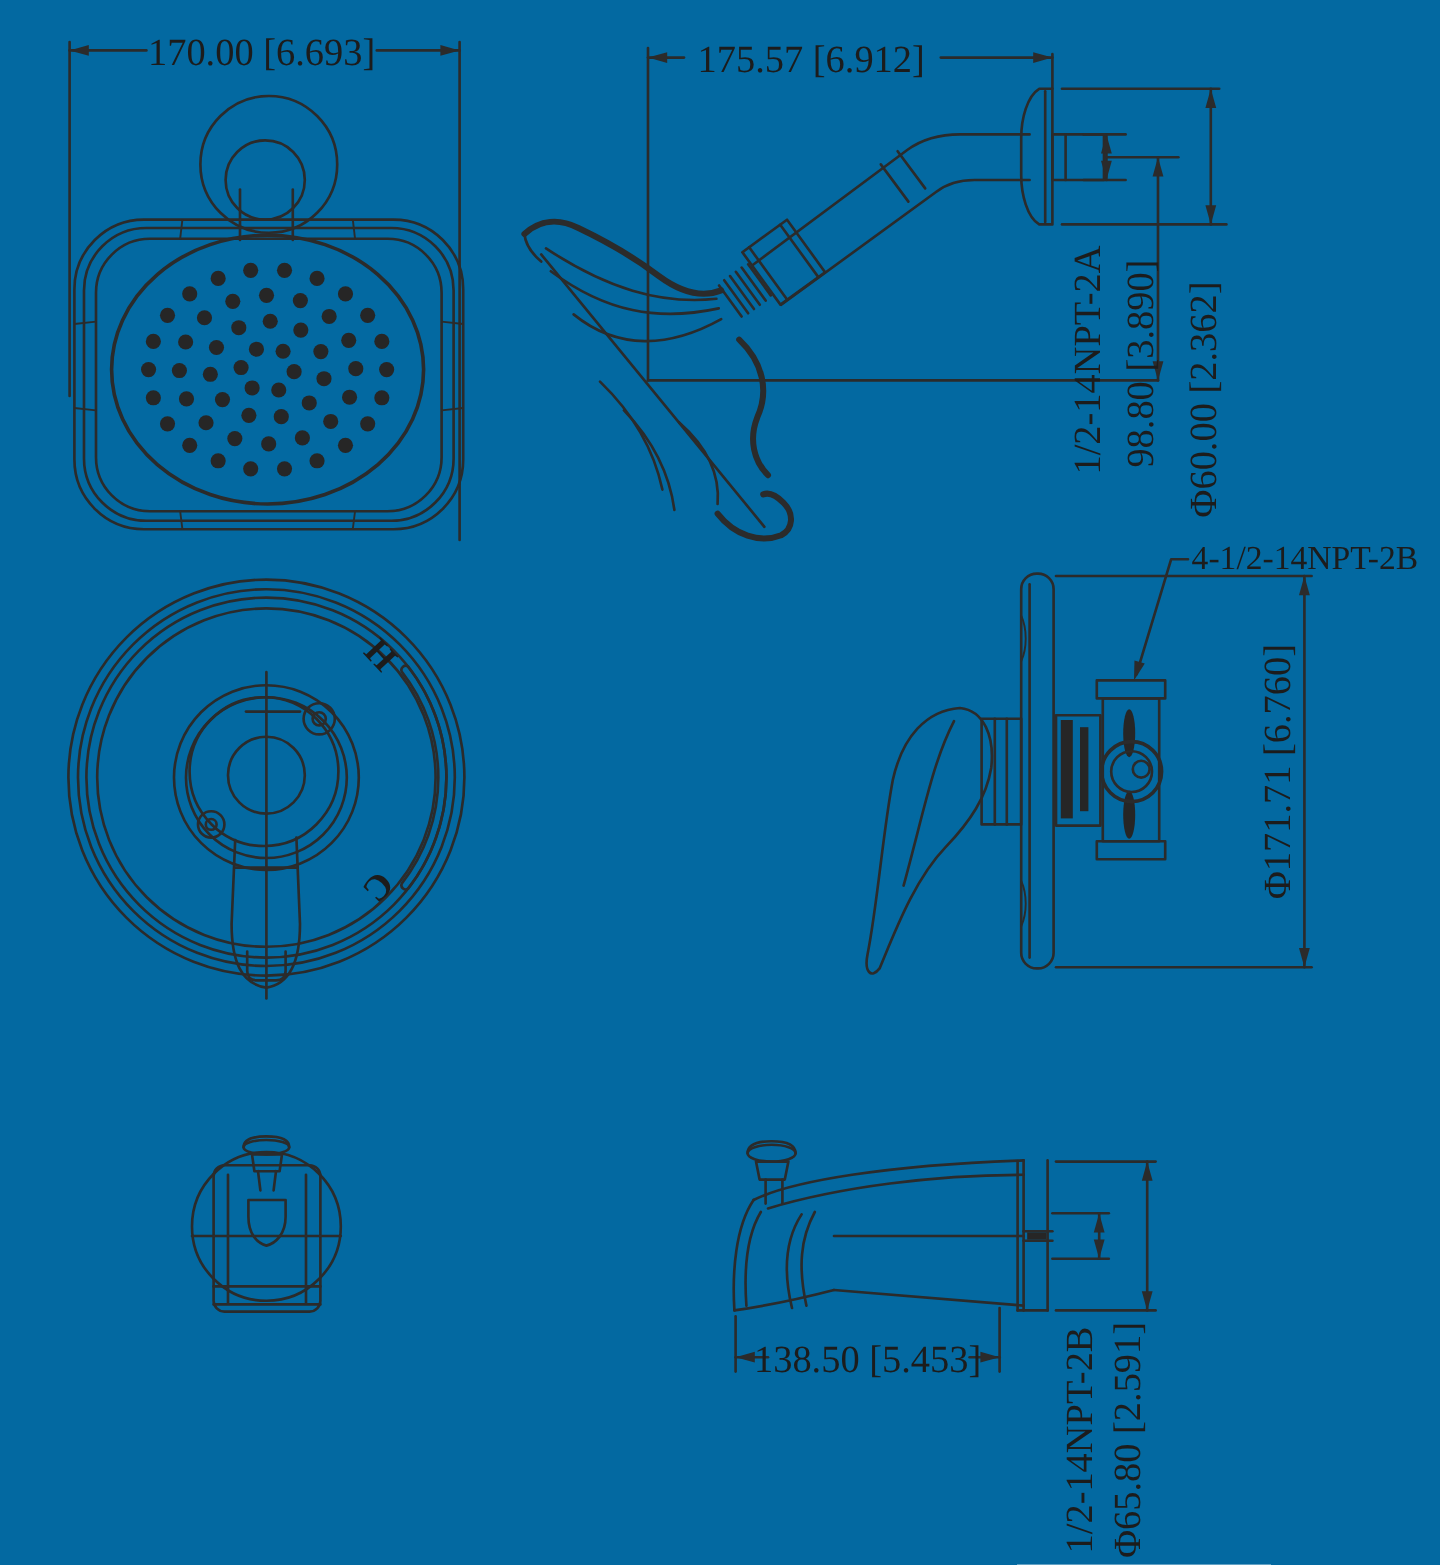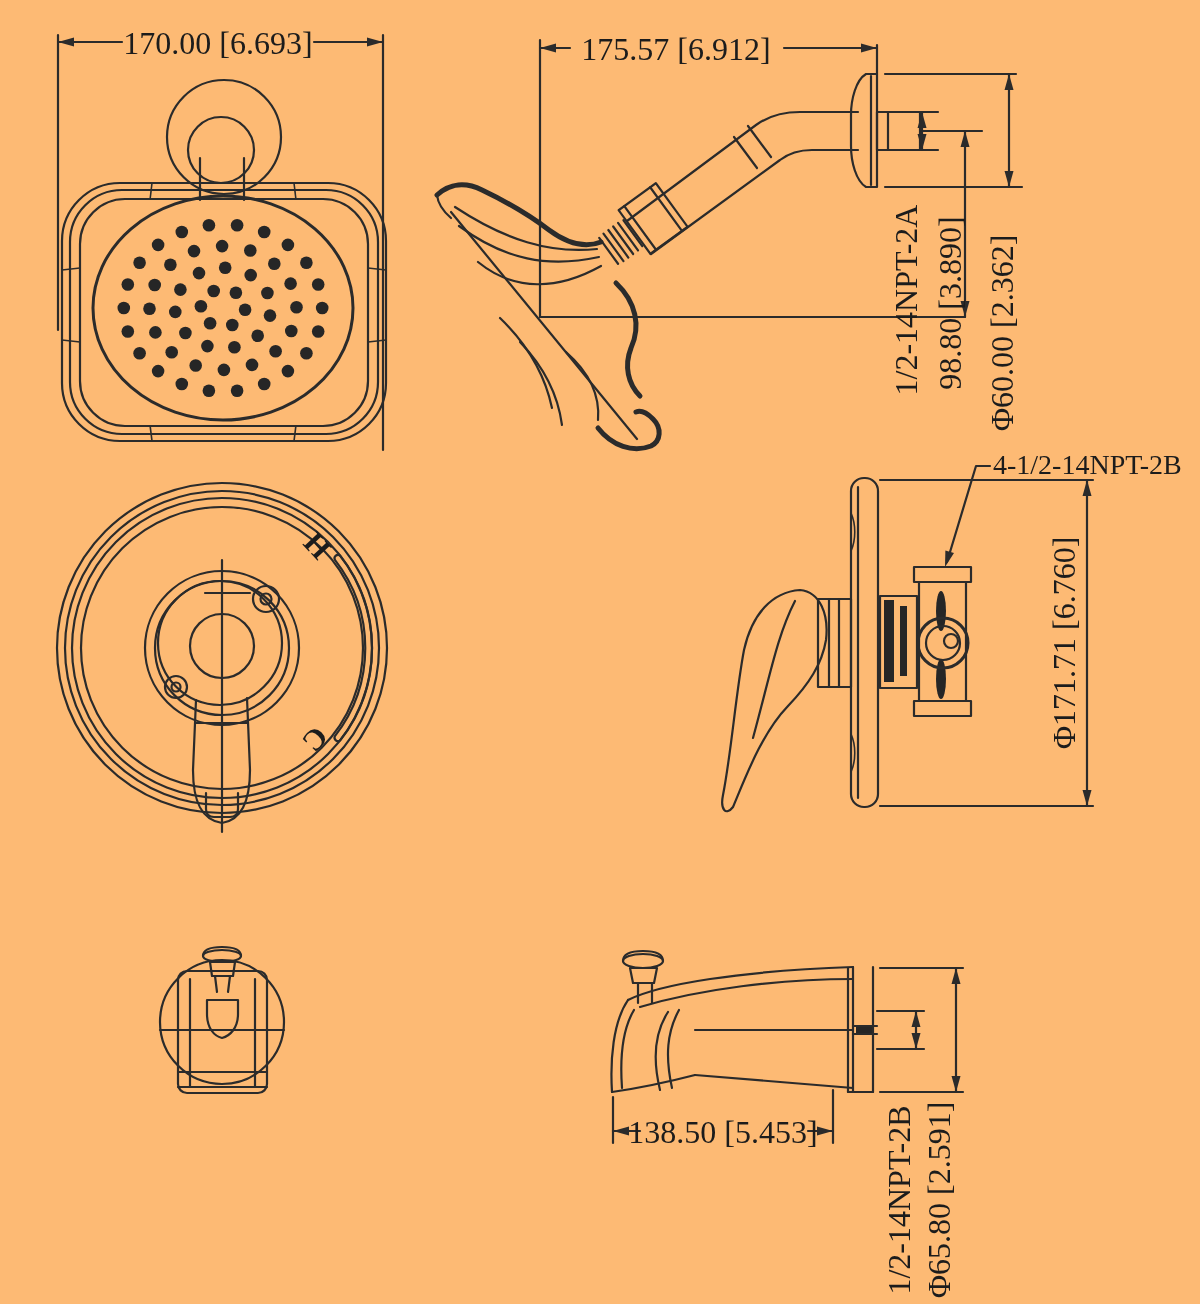--- a/index.html
+++ b/index.html
@@ -1,16 +1,16 @@
 <!DOCTYPE html>
 <html><head>
 <meta charset="utf-8">
 <style>
   html,body{margin:0;padding:0;background:#ffffff;}
-  .sheet{width:1200px;height:1304px;background:#fdba74;position:relative;}
+  .sheet{width:1200px;height:1304px;background:#0369a1;position:relative;}
   svg{display:block;}
   .ln{stroke:#2b2b2b;stroke-width:2.2;fill:none;stroke-linecap:round;stroke-linejoin:round;}
   .thick{stroke:#2b2b2b;stroke-width:5;fill:none;stroke-linecap:round;stroke-linejoin:round;}
   .thin{stroke:#2b2b2b;stroke-width:1.6;fill:none;}
   .fillb{fill:#262626;stroke:none;}
   .dim{font-family:"Liberation Serif",serif;font-size:32px;fill:#1c1c1c;}
   .dimv{font-family:"Liberation Serif",serif;font-size:32px;fill:#1c1c1c;}
   .leader{font-family:"Liberation Serif",serif;font-size:28px;fill:#1c1c1c;}
   .hc{font-family:"Liberation Serif",serif;font-size:30px;font-weight:bold;fill:#1c1c1c;}
 </style>

